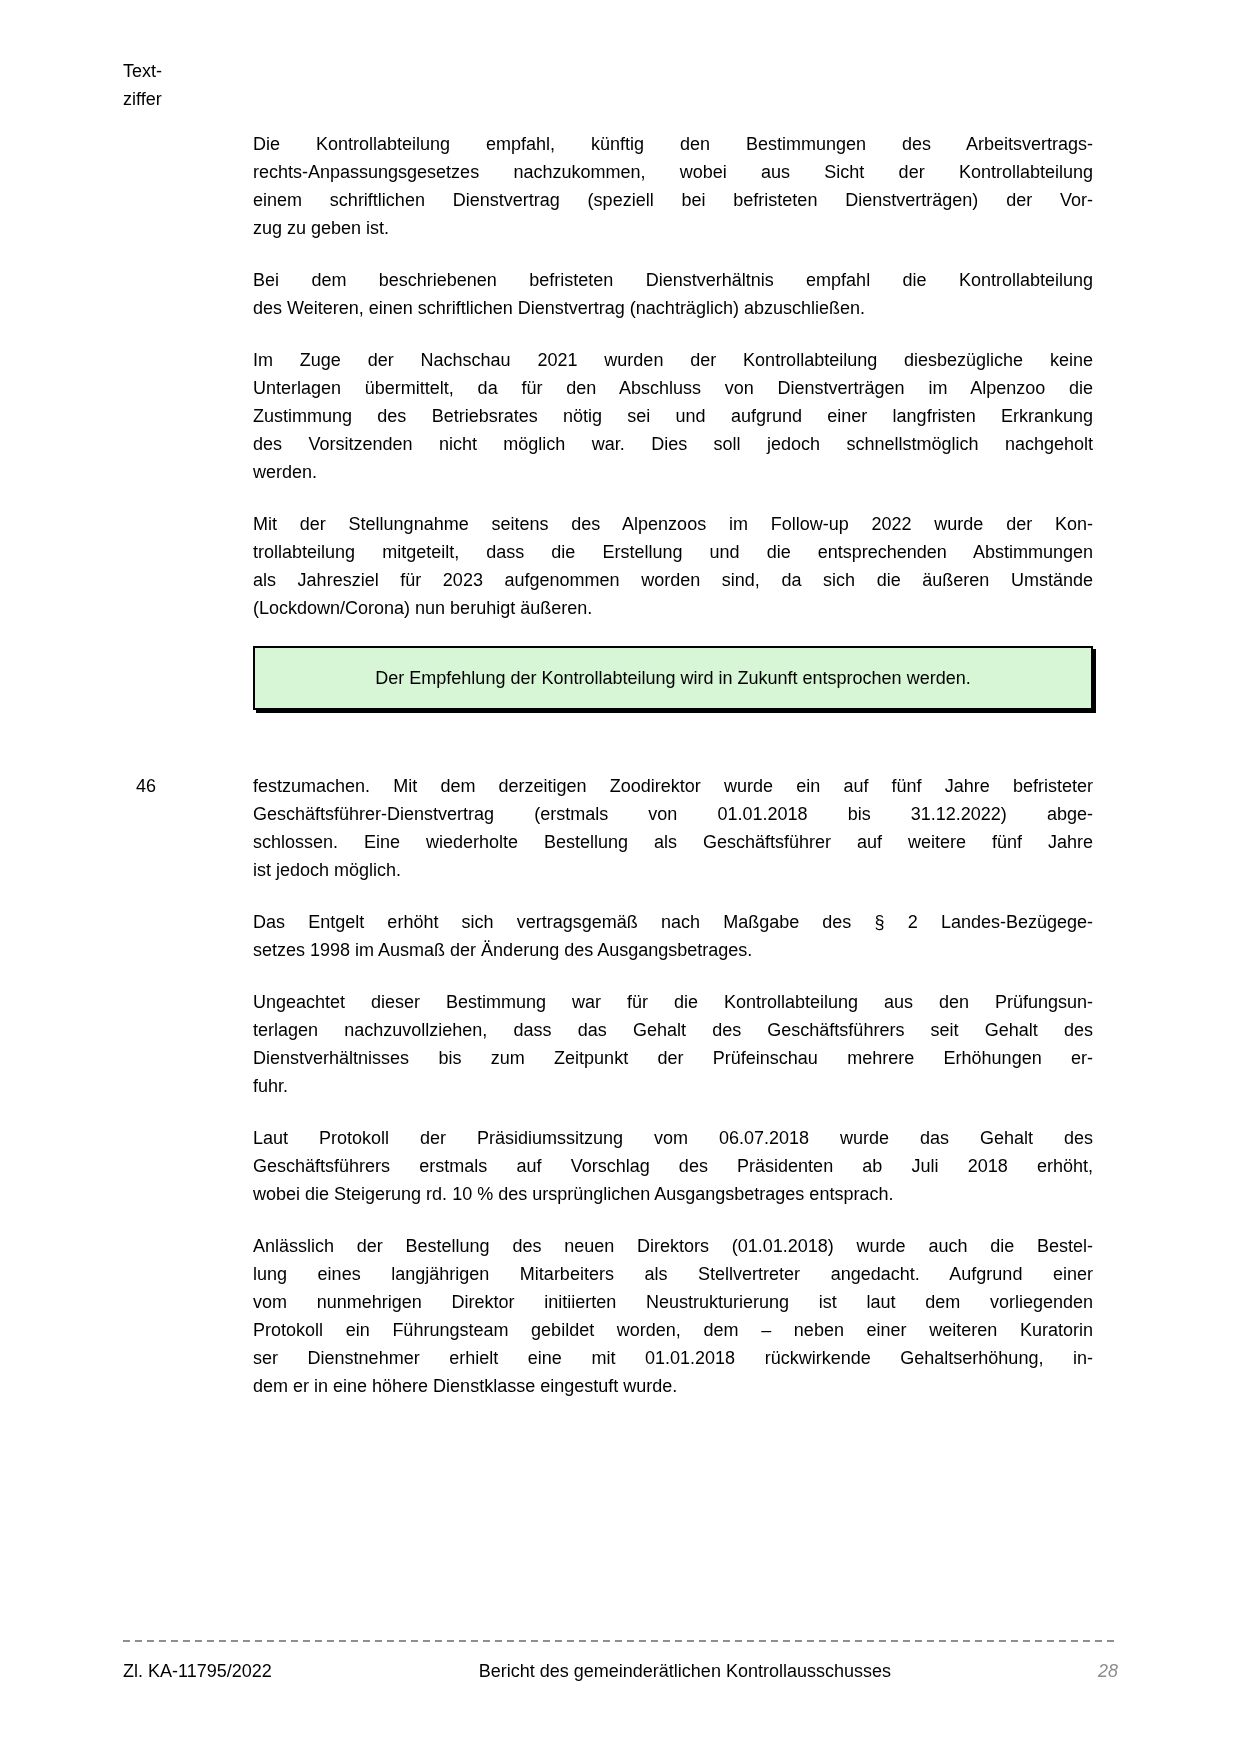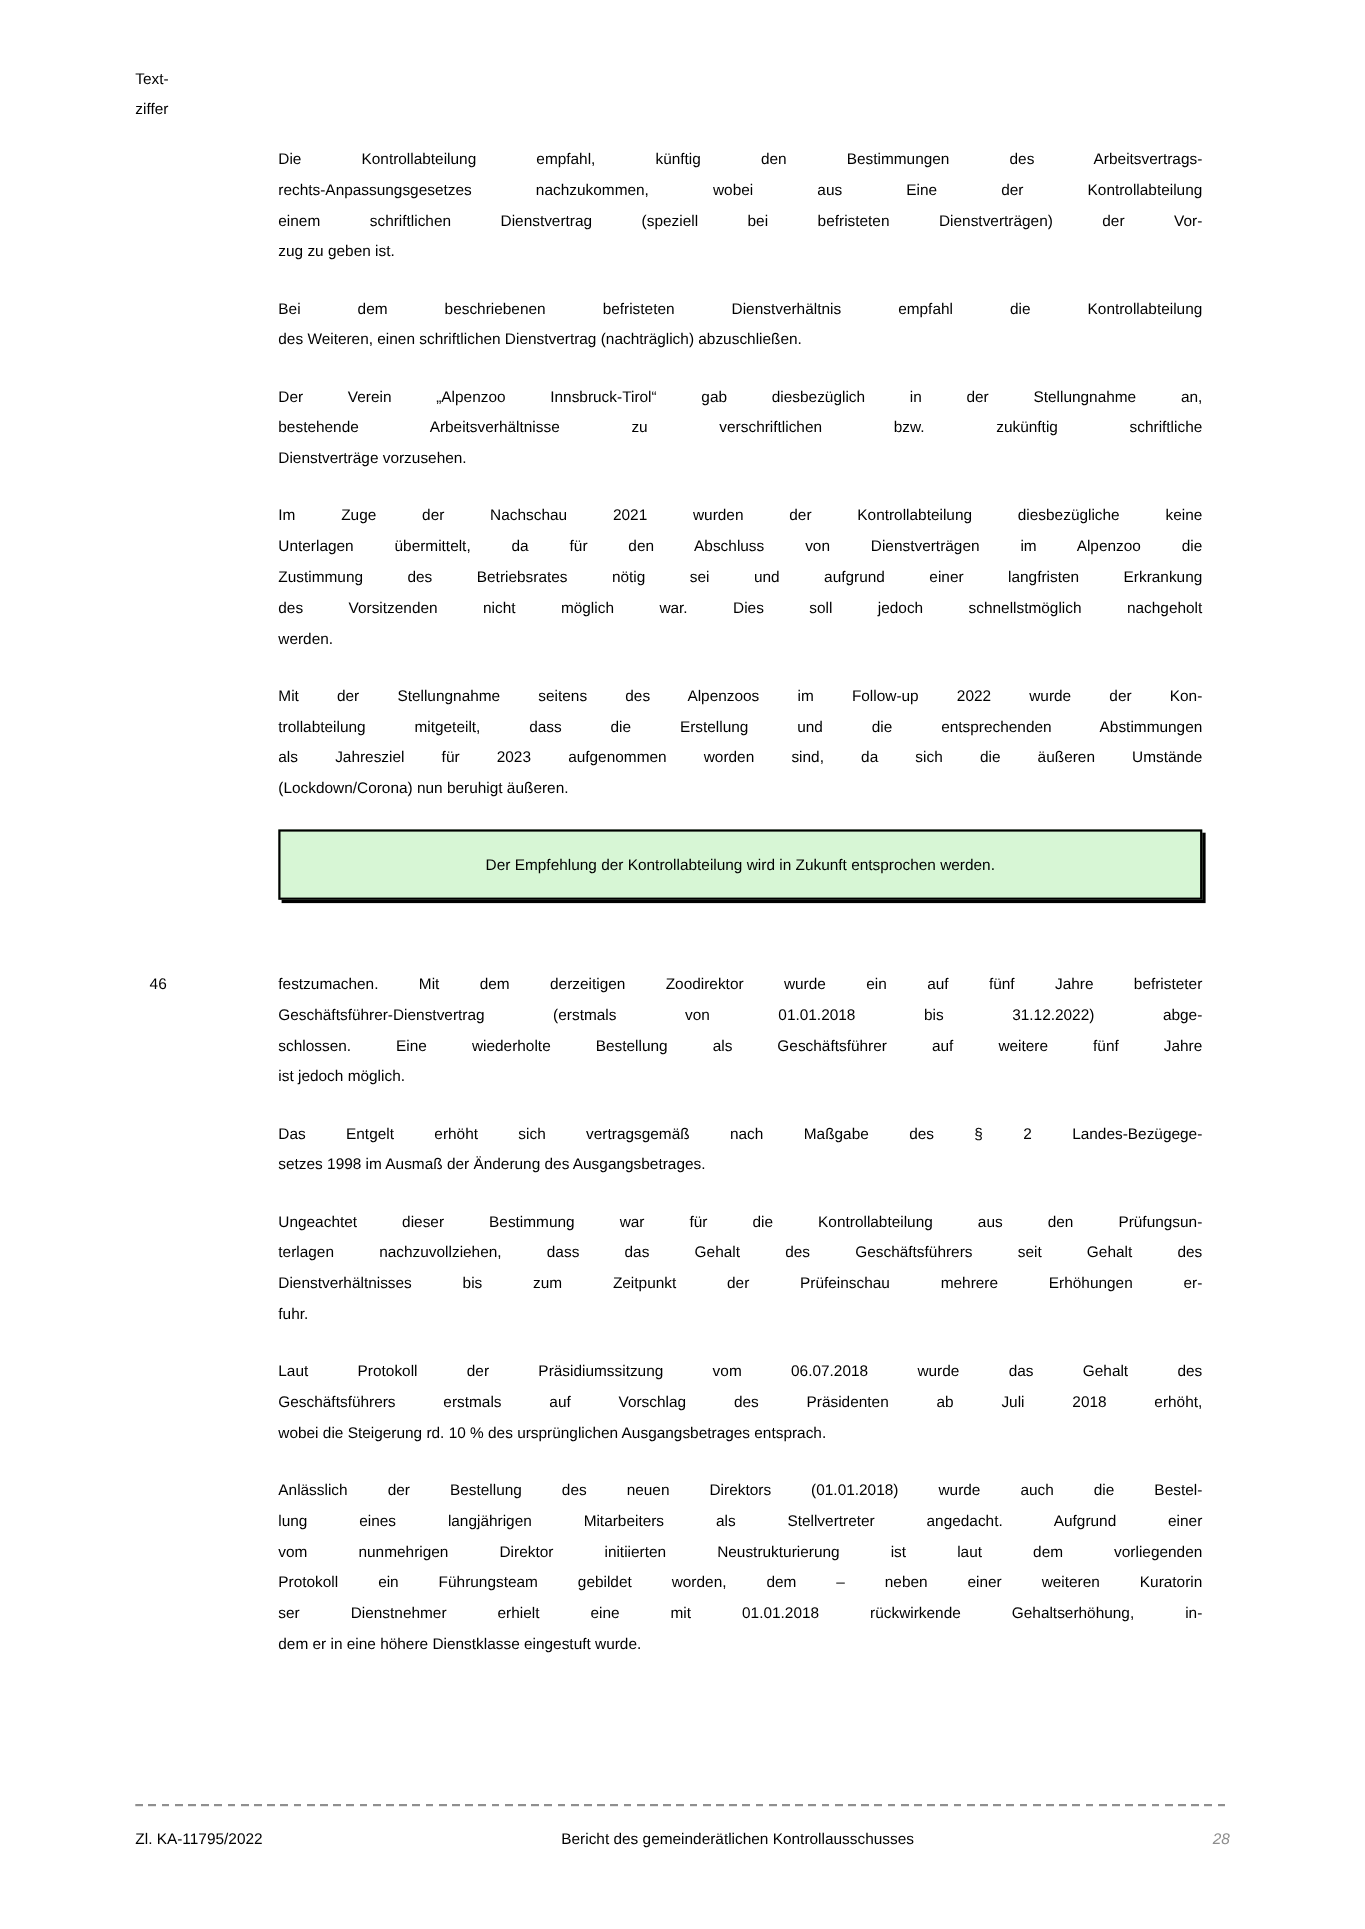--- a/index.html
+++ b/index.html
@@ -2,21 +2,21 @@
 <html lang="de"><head>
 <meta charset="utf-8">
 <style>
   html, body { margin: 0; padding: 0; background: #ffffff; }
   .page {
     position: relative;
     width: 1241px;
     height: 1754px;
     background: #ffffff;
     font-family: "Liberation Sans", sans-serif;
-    font-size: 14px;
+    font-size: 18px;
     line-height: 28px;
     color: #000000;
     overflow: hidden;
   }
   .gutter {
     position: absolute;
     left: 123px;
     top: 57px;
   }
   .doc-body {
@@ -64,35 +64,30 @@
 
   <div class="gutter">
     <div>Text-</div>
     <div>ziffer</div>
   </div>
 
   <div class="doc-body">
 
     <div class="para">
       <div class="jline">Die Kontrollabteilung empfahl, künftig den Bestimmungen des Arbeitsvertrags-</div>
-      <div class="jline">rechts-Anpassungsgesetzes nachzukommen, wobei aus Eine der Kontrollabteilung</div>
+      <div class="jline">rechts-Anpassungsgesetzes nachzukommen, wobei aus Sicht der Kontrollabteilung</div>
       <div class="jline">einem schriftlichen Dienstvertrag (speziell bei befristeten Dienstverträgen) der Vor-</div>
       <div class="jline last">zug zu geben ist.</div>
     </div>
 
     <div class="para">
       <div class="jline">Bei dem beschriebenen befristeten Dienstverhältnis empfahl die Kontrollabteilung</div>
       <div class="jline last">des Weiteren, einen schriftlichen Dienstvertrag (nachträglich) abzuschließen.</div>
     </div>
 
-    <div class="para">
-      <div class="jline">Der Verein „Alpenzoo Innsbruck-Tirol“ gab diesbezüglich in der Stellungnahme an,</div>
-      <div class="jline">bestehende Arbeitsverhältnisse zu verschriftlichen bzw. zukünftig schriftliche</div>
-      <div class="jline last">Dienstverträge vorzusehen.</div>
-    </div>
 
     <div class="para">
       <div class="jline">Im Zuge der Nachschau 2021 wurden der Kontrollabteilung diesbezügliche keine</div>
       <div class="jline">Unterlagen übermittelt, da für den Abschluss von Dienstverträgen im Alpenzoo die</div>
       <div class="jline">Zustimmung des Betriebsrates nötig sei und aufgrund einer langfristen Erkrankung</div>
       <div class="jline">des Vorsitzenden nicht möglich war. Dies soll jedoch schnellstmöglich nachgeholt</div>
       <div class="jline last">werden.</div>
     </div>
 
     <div class="para">

